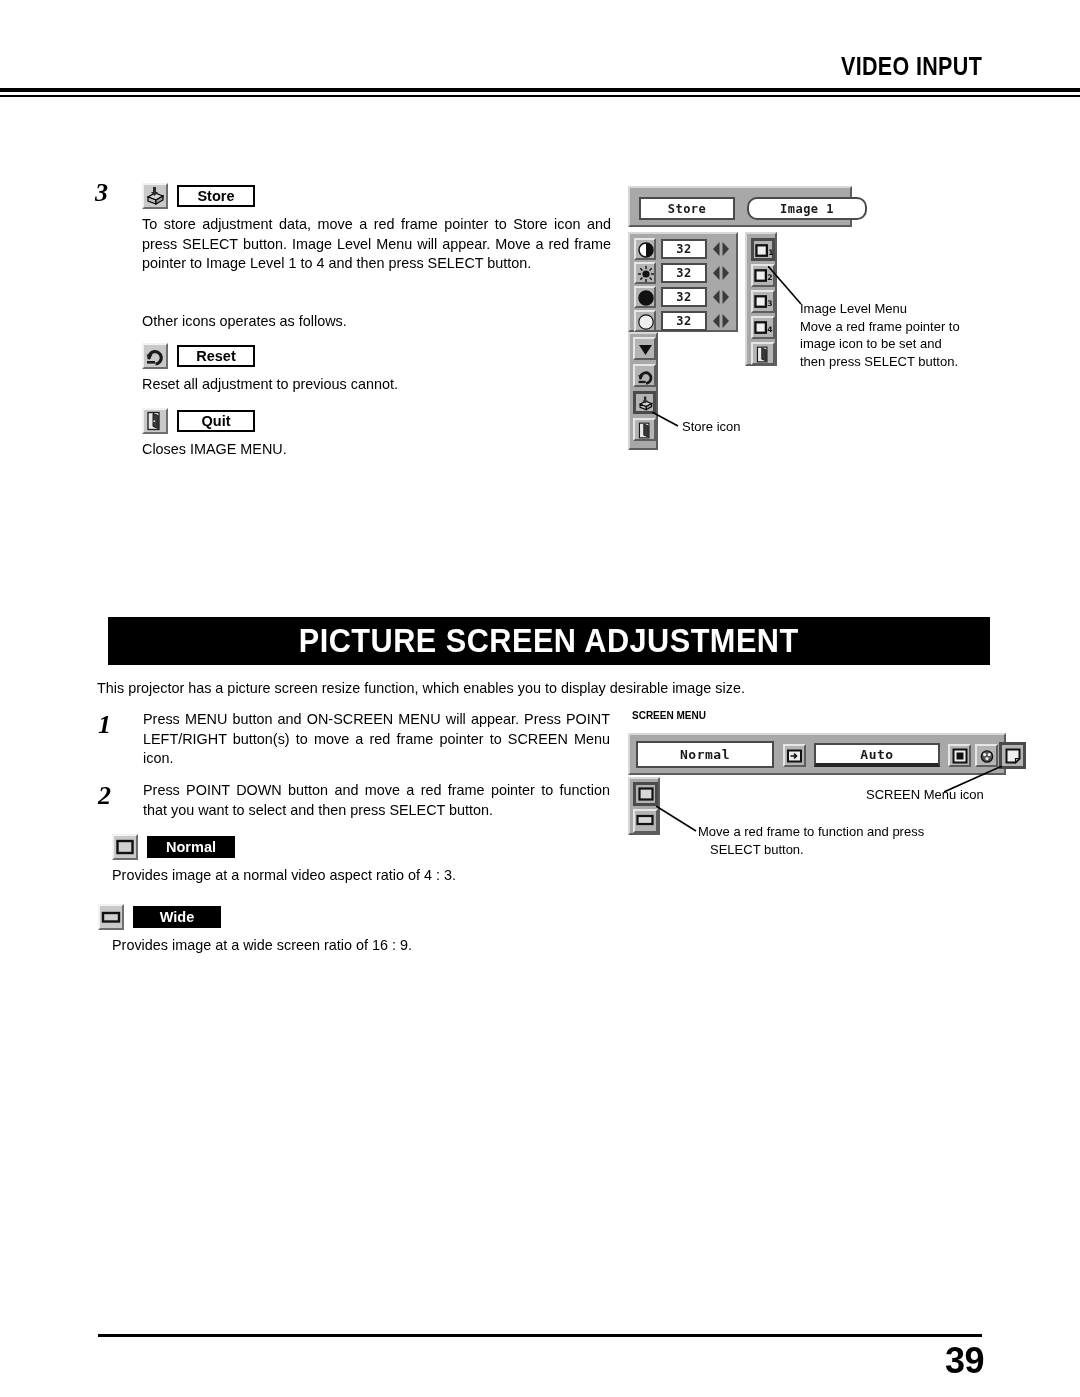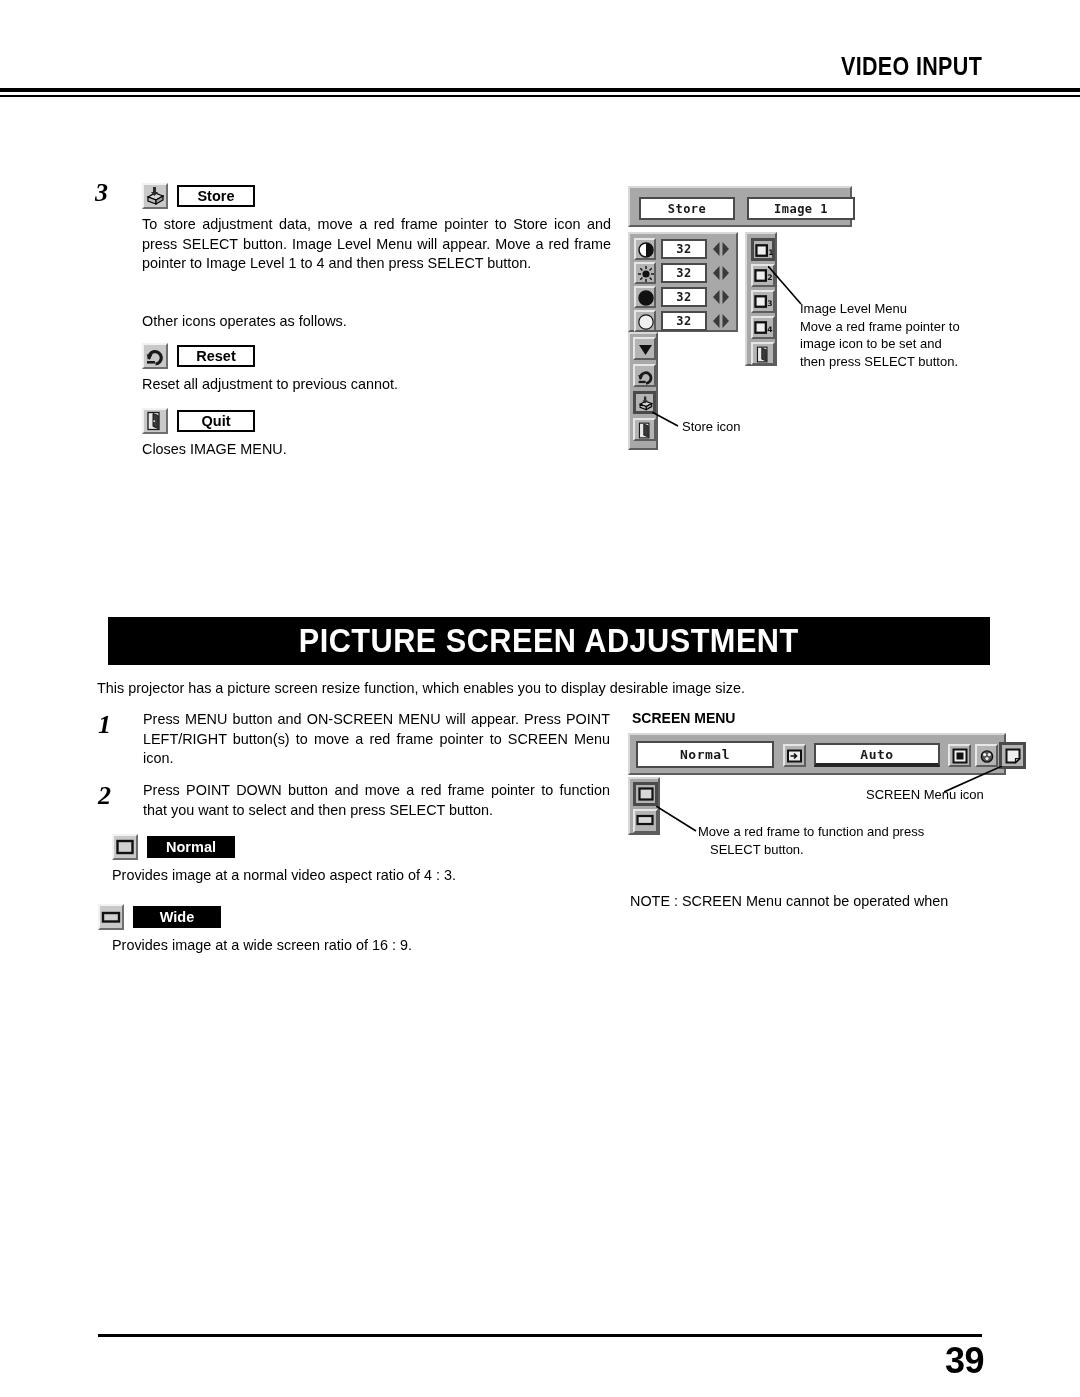--- a/index.html
+++ b/index.html
@@ -165,21 +165,21 @@
 
   .callout-text {
     position: absolute;
     font-size: 13px;
     line-height: 17.5px;
     color: #000;
   }
 
   .sub-head {
     position: absolute;
-    font-size: 14px;
+    font-size: 10px;
     font-weight: bold;
   }
 
   
   .footer-rule {
     position: absolute;
     left: 98px; top: 1334px;
     width: 884px; height: 3px;
     background: #000;
   }
@@ -242,21 +242,21 @@
     </svg>
   </div>
   <div class="label-plate">Quit</div>
 </div>
 <div class="plain-text" style="position:absolute; left:142px; top:440px; width:469px;">Closes IMAGE MENU.</div>
 
 <div class="osd" style="left:628px; top:186px;">
 
   <div class="osd-panel" style="width:224px; height:41px;">
     <div class="osd-field" style="position:absolute; left:9px; top:9px; width:96px; height:23px;">Store</div>
-    <div class="osd-field" style="position:absolute; left:117px; top:9px; width:108px; height:23px;">Image 1</div>
+    <div class="osd-field" style="position:absolute; left:117px; top:9px; width:120px; height:23px;border-radius:10px;">Image 1</div>
   </div>
 
   <div class="osd-panel" style="position:absolute; left:0px; top:46px; width:110px; height:100px;">
 
     <div class="osd-btn" style="position:absolute; left:4px; top:4px; width:22px; height:22px;">
       <svg width="18" height="18" viewBox="0 0 18 18" style="position:absolute;left:1px;top:1px;">
         <circle cx="9" cy="9" r="7" fill="#fff" stroke="#111" stroke-width="1.5"></circle>
         <path d="M9 2 A7 7 0 0 1 9 16 Z" fill="#111"></path>
       </svg>
     </div>
@@ -482,17 +482,16 @@
 
 <svg style="position:absolute; left:656px; top:806px;" width="46" height="30">
   <line x1="0" y1="0" x2="40" y2="25" stroke="#000" stroke-width="1.6"></line>
 </svg>
 <div class="callout-text" style="left:698px; top:823px; width:300px;">
   <div>Move a red frame to function and press</div>
   <div style="padding-left:12px;">SELECT button.</div>
 </div>
 
 <div class="plain-text" style="position:absolute; left:630px; top:892px; width:400px;">
-  <div>NOTE : SCREEN Menu cannot be operated when</div>
 </div>
 
 <div class="footer-rule"></div>
 <div class="page-number">39</div>
 
 </body></html>

